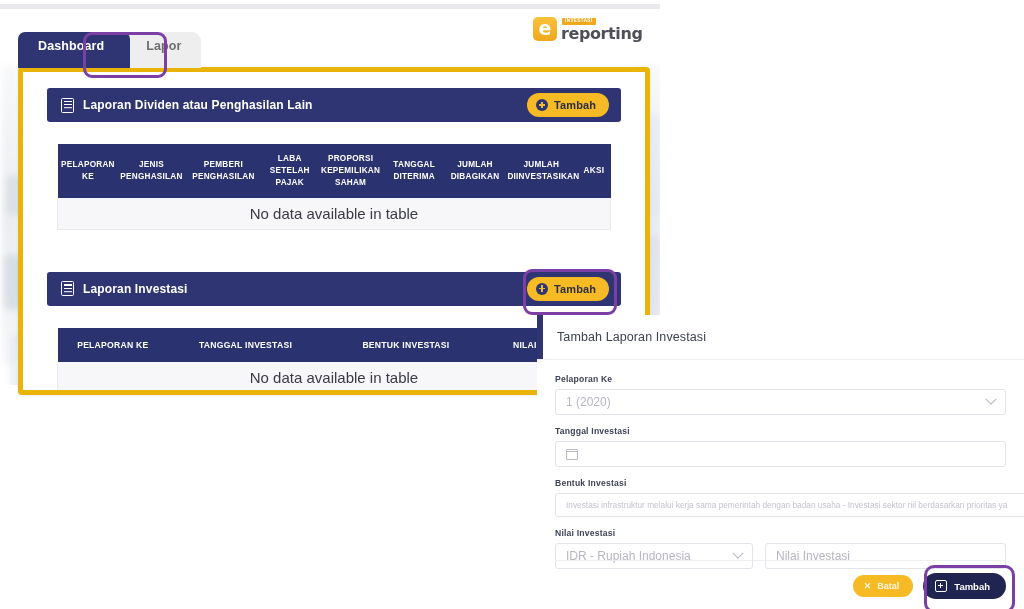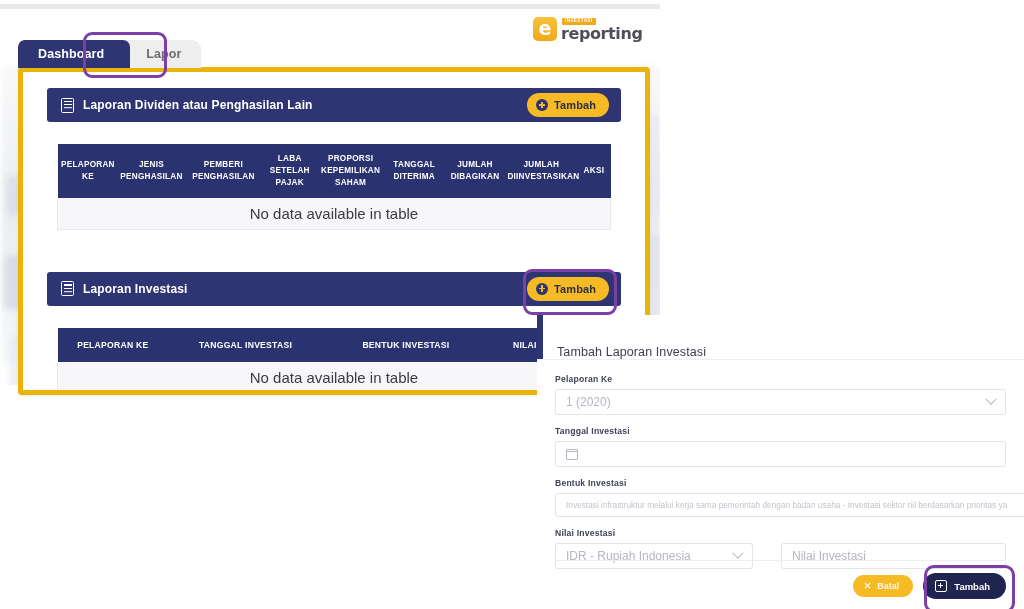--- a/index.html
+++ b/index.html
@@ -32,21 +32,21 @@
   .b7{left:640px;top:60px;width:22px;height:100px;background:#e3e7ee;}
   .b8{left:636px;top:180px;width:26px;height:110px;background:#d8dde6;}
 
   
   .app{
     position:absolute;left:0;top:0;width:660px;height:400px;
   }
   
   .tabs{position:absolute;left:18px;top:40px;height:28px;display:flex;align-items:flex-end;z-index:6;}
   .tab{
-    height:28px;line-height:28px;padding:0 20px;
+    height:36px;line-height:28px;padding:0 20px;
     font-size:12.5px;font-weight:600;letter-spacing:.1px;
     border-radius:7px 7px 0 0;
     position:relative;
   }
   .tab.active{background:#2e3572;color:#ffffff;margin-right:-10px;padding-right:26px;z-index:2;}
   .tab.idle{background:#eeeeee;color:#6d6d72;z-index:1;border-radius:9px 9px 0 0;padding-left:26px;}
   .tab-hl{
     position:absolute;left:83px;top:32px;width:78px;height:40px;
     border:3px solid #7c3fa5;border-radius:9px;z-index:9;pointer-events:none;
   }
@@ -108,21 +108,21 @@
   }
   .tbl.t2 thead th{font-size:8.6px;padding:11px 4px;}
 
   
   .side{
     position:absolute;left:537px;top:315px;width:487px;height:294px;
     background:#ffffff;
   }
   .side-accent{position:absolute;left:0;top:0;width:6px;height:44px;background:#2e3572;}
   .side-head{
-    height:44px;display:flex;align-items:flex-end;padding-left:20px;
+    height:44px;display:flex;align-items:center;padding-left:20px;
     border-bottom:1px solid #eeeef2;
   }
   .side-head h2{
     margin:0;font-size:12.5px;font-weight:400;color:#3d4150;letter-spacing:.1px;
   }
   .form{padding:14px 18px 0 18px;}
   .fgroup{margin-bottom:11px;}
   .flabel{
     font-size:8.6px;font-weight:700;color:#3f4356;
     letter-spacing:.2px;margin-bottom:5px;display:block;
@@ -141,21 +141,21 @@
     width:10px;height:9px;border:1.3px solid #b9b9c5;border-radius:1px;position:relative;
   }
   .cal-icon:before{content:"";position:absolute;left:-1.3px;right:-1.3px;top:1px;height:1.6px;background:#b9b9c5;}
   .bentuk{
     border:1px solid #e3e3ea;border-radius:3px;height:24px;
     display:flex;align-items:center;padding:0 10px;
     overflow:hidden;white-space:nowrap;
     font-size:8.3px;color:#c3c3cd;
     width:calc(100% + 32px);box-sizing:border-box;
   }
-  .row2{display:flex;gap:28px;}
+  .row2{display:flex;gap:12px;}
   .row2 .cur{width:176px;flex:0 0 176px;}
   .row2 .val{flex:1 1 auto;}
   .side-foot{
     position:absolute;left:18px;right:18px;bottom:10px;
     border-top:1px solid #eeeef2;padding-top:12px;
     display:flex;justify-content:flex-end;align-items:center;gap:10px;
     position:absolute;
   }
   .btn-batal{
     background:#f6ba24;color:#fff7e2;border:none;border-radius:13px;

